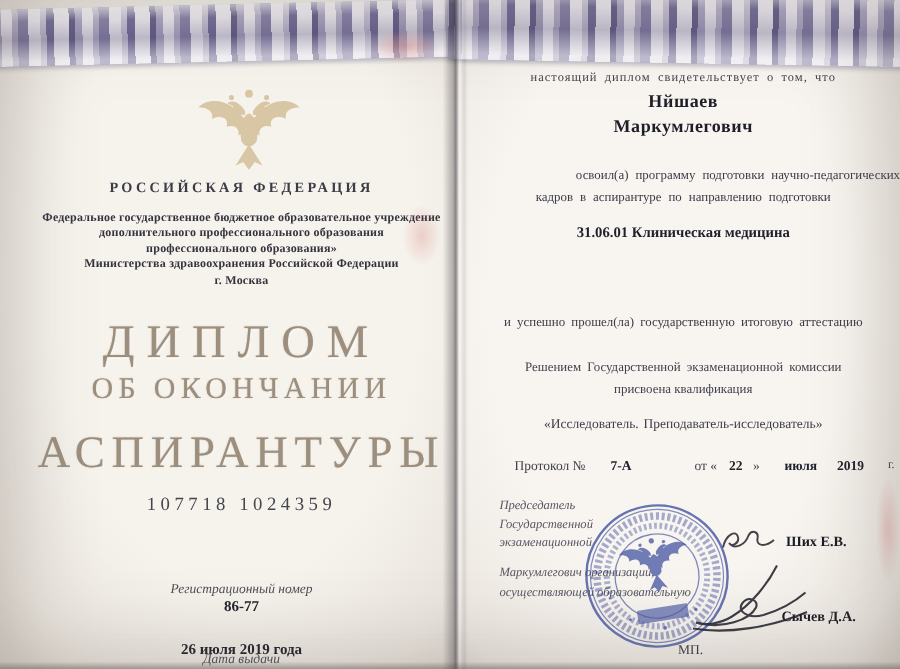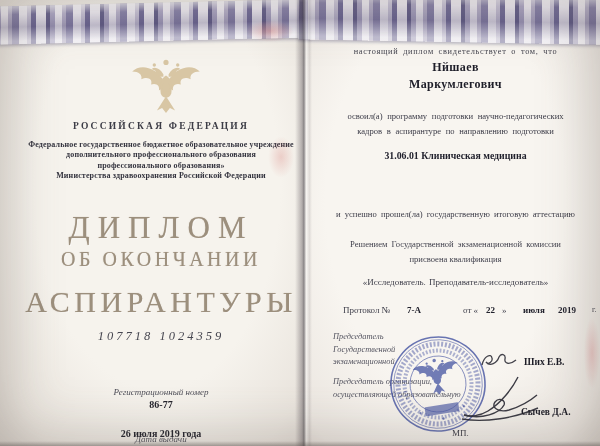--- a/index.html
+++ b/index.html
@@ -43,36 +43,36 @@
 
   .country{top:121px;font-size:9.5px;letter-spacing:2.2px;color:#3c3c46;font-weight:bold;}
   .institution{top:140px;font-size:8px;line-height:10.4px;font-weight:bold;color:#34343f;letter-spacing:.15px;}
   .title1{top:210px;font-size:31px;letter-spacing:8px;}
   .title2{top:248px;font-size:20px;letter-spacing:3.5px;}
   .title3{top:285px;font-size:30px;letter-spacing:4.5px;}
   .gold{
     color:#9c8f7d;font-weight:normal;
     text-shadow:0 0 1px rgba(150,130,105,.55), 1px 1px 0 rgba(255,255,255,.65);
   }
-  .serial{top:329px;font-size:12.5px;letter-spacing:3px;color:#45454f;font-style:italic;}
+  .serial{top:329px;font-size:12.5px;letter-spacing:3px;color:#45454f;}
   .doc-caption{top:356px;font-size:8px;letter-spacing:1.1px;color:#8d8174;}
   .reg-label{top:387px;font-style:italic;font-size:9px;color:#4e4e58;}
   .reg-value{top:399px;font-size:10px;font-weight:bold;color:#23232c;}
   .date-label{top:416px;font-style:italic;font-size:9px;color:#4e4e58;margin-top:18px;}
   .date-value{top:428px;font-size:10px;font-weight:bold;color:#23232c;}
 
   .emblem-gold{position:absolute;left:127px;top:49px;width:78px;height:73px;z-index:3;
     fill:#d2bd95;opacity:.82;}
 
   .rp{position:absolute;left:303px;top:0;width:297px;height:446px;z-index:3;}
   .rp .t{position:absolute;}
   .intro{top:47px;font-size:8.3px;letter-spacing:.7px;word-spacing:2px;color:#3f3f4a;}
   .name-l1{top:60px;font-size:12px;font-weight:bold;color:#1e1e29;letter-spacing:.4px;}
   .name-l2{top:77px;font-size:12px;font-weight:bold;color:#1e1e29;letter-spacing:.4px;}
-  .program1{top:111px;font-size:8.6px;word-spacing:2.5px;color:#3a3a46;}
+  .program1{top:111px;font-size:8.6px;word-spacing:2.5px;color:#3a3a46;text-align:right;}
   .program2{top:126px;font-size:8.6px;word-spacing:2.5px;color:#3a3a46;}
   .specialty{top:150px;font-size:9.8px;font-weight:bold;color:#21212d;}
   .attest{top:209px;font-size:8.6px;word-spacing:2px;color:#3a3a46;}
   .decision1{top:239px;font-size:8.6px;word-spacing:2px;color:#3f3f4b;}
   .decision2{top:254px;font-size:8.6px;color:#3f3f4b;}
   .qualif{top:277px;font-size:9px;word-spacing:1px;color:#3d3d49;}
 
   .protocol-row{top:305px;left:40px;width:256px;height:14px;font-size:9px;color:#3f3f4b;}
   .protocol-row span,.protocol-row b{position:absolute;top:0;white-space:nowrap;}
   .p-label{left:0;}
@@ -136,20 +136,21 @@
     <use href="#dbl-eagle"></use>
   </svg>
 
   <div class="t ctr-l country">РОССИЙСКАЯ ФЕДЕРАЦИЯ</div>
 
   <div class="t ctr-l institution">
     <div>Федеральное государственное бюджетное образовательное учреждение</div>
     <div>дополнительного профессионального образования</div>
     <div>профессионального образования»</div>
     <div>Министерства здравоохранения Российской Федерации</div>
+    <div>г. Москва</div>
   </div>
 
   <div class="t ctr-l title1 gold">ДИПЛОМ</div>
   <div class="t ctr-l title2 gold">ОБ ОКОНЧАНИИ</div>
   <div class="t ctr-l title3 gold">АСПИРАНТУРЫ</div>
 
   <div class="t ctr-l serial">107718 1024359</div>
 
   <div class="t ctr-l reg-label">Регистрационный номер</div>
   <div class="t ctr-l reg-value">86-77</div>
@@ -183,21 +184,21 @@
       <b class="p-year">2019</b>
       <span class="p-suffix">г.</span>
     </div>
 
     <div class="sig-label chairman-label">
       <div>Председатель</div>
       <div>Государственной</div>
       <div>экзаменационной</div>
     </div>
     <div class="sig-label head-label">
-      <div>Председатель организации,</div>
+      <div>Маркумлегович организации,</div>
       <div>осуществляющей образовательную</div>
     </div>
 
     <svg class="seal" viewBox="0 0 100 100">
       <g stroke="#4150a0" fill="none">
         <circle cx="50" cy="50" r="47" stroke-width="1.6" opacity=".85"></circle>
         <circle cx="50" cy="50" r="44.3" stroke-width=".8" opacity=".7"></circle>
         <circle cx="50" cy="50" r="40" stroke-width="5" stroke-dasharray="2 1.8" opacity=".5"></circle>
         <circle cx="50" cy="50" r="33.5" stroke-width="4" stroke-dasharray="1.8 1.7" opacity=".45"></circle>
         <circle cx="50" cy="50" r="28" stroke-width=".9" opacity=".7"></circle>

